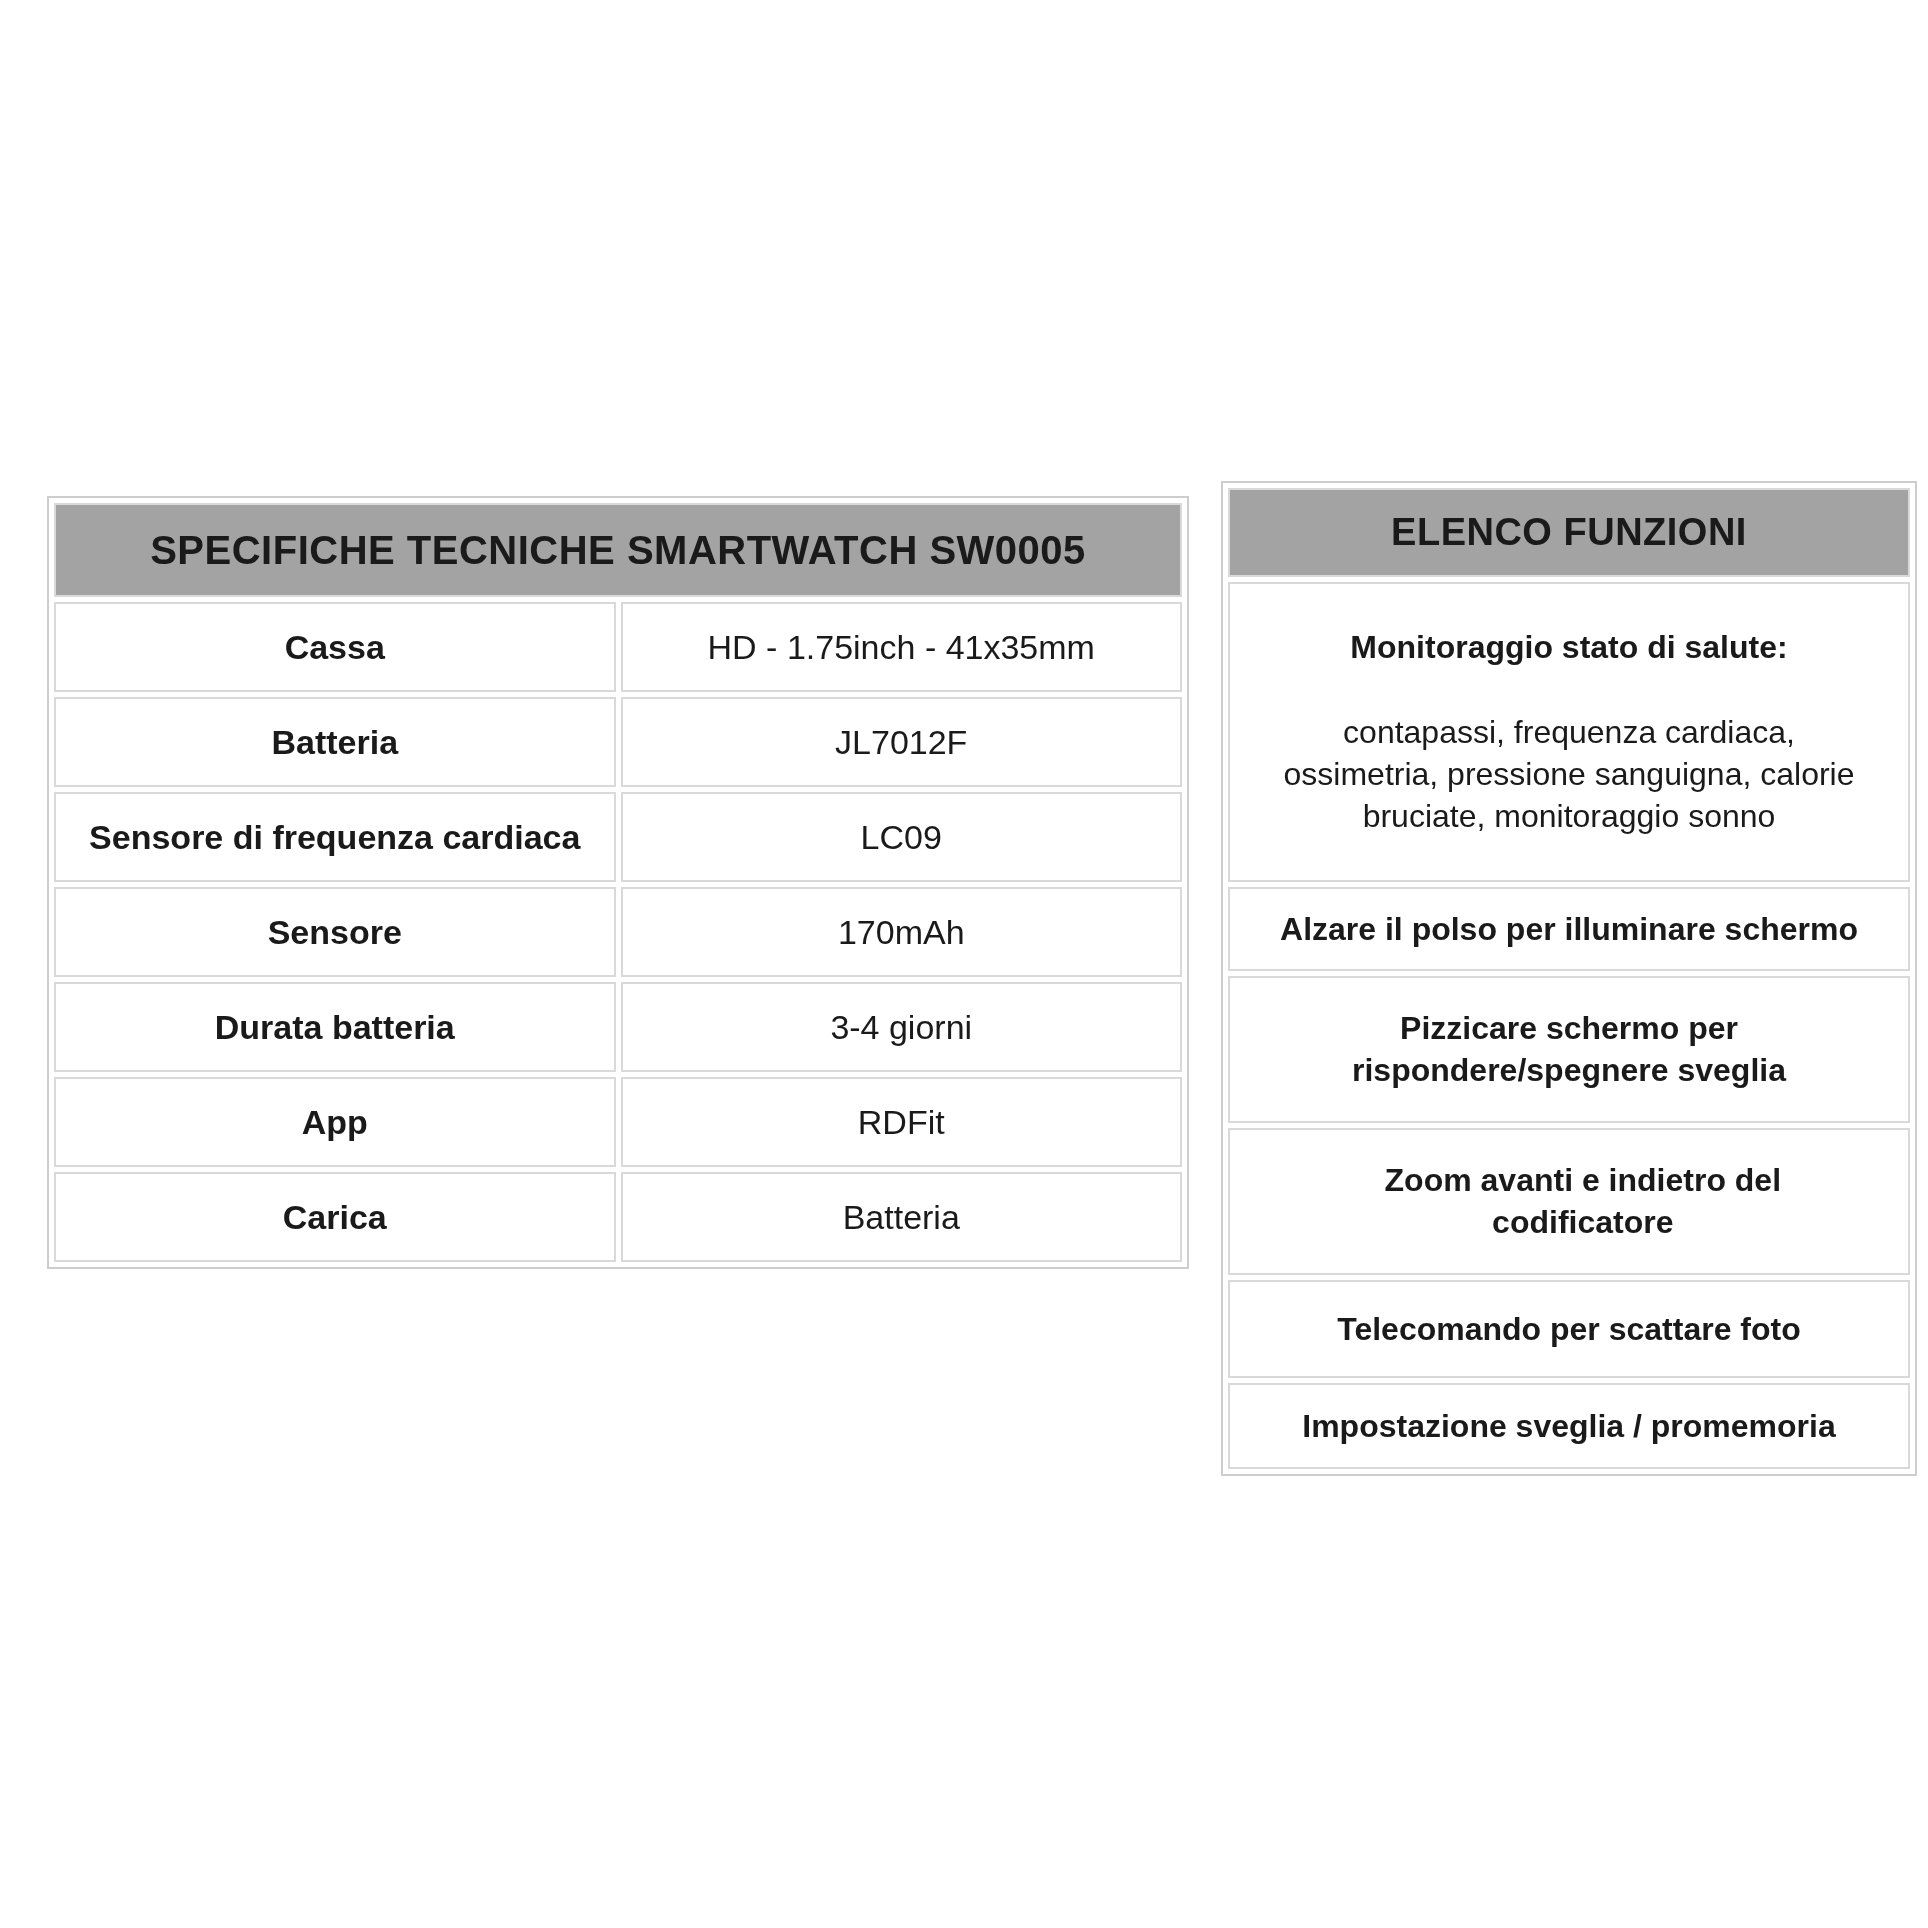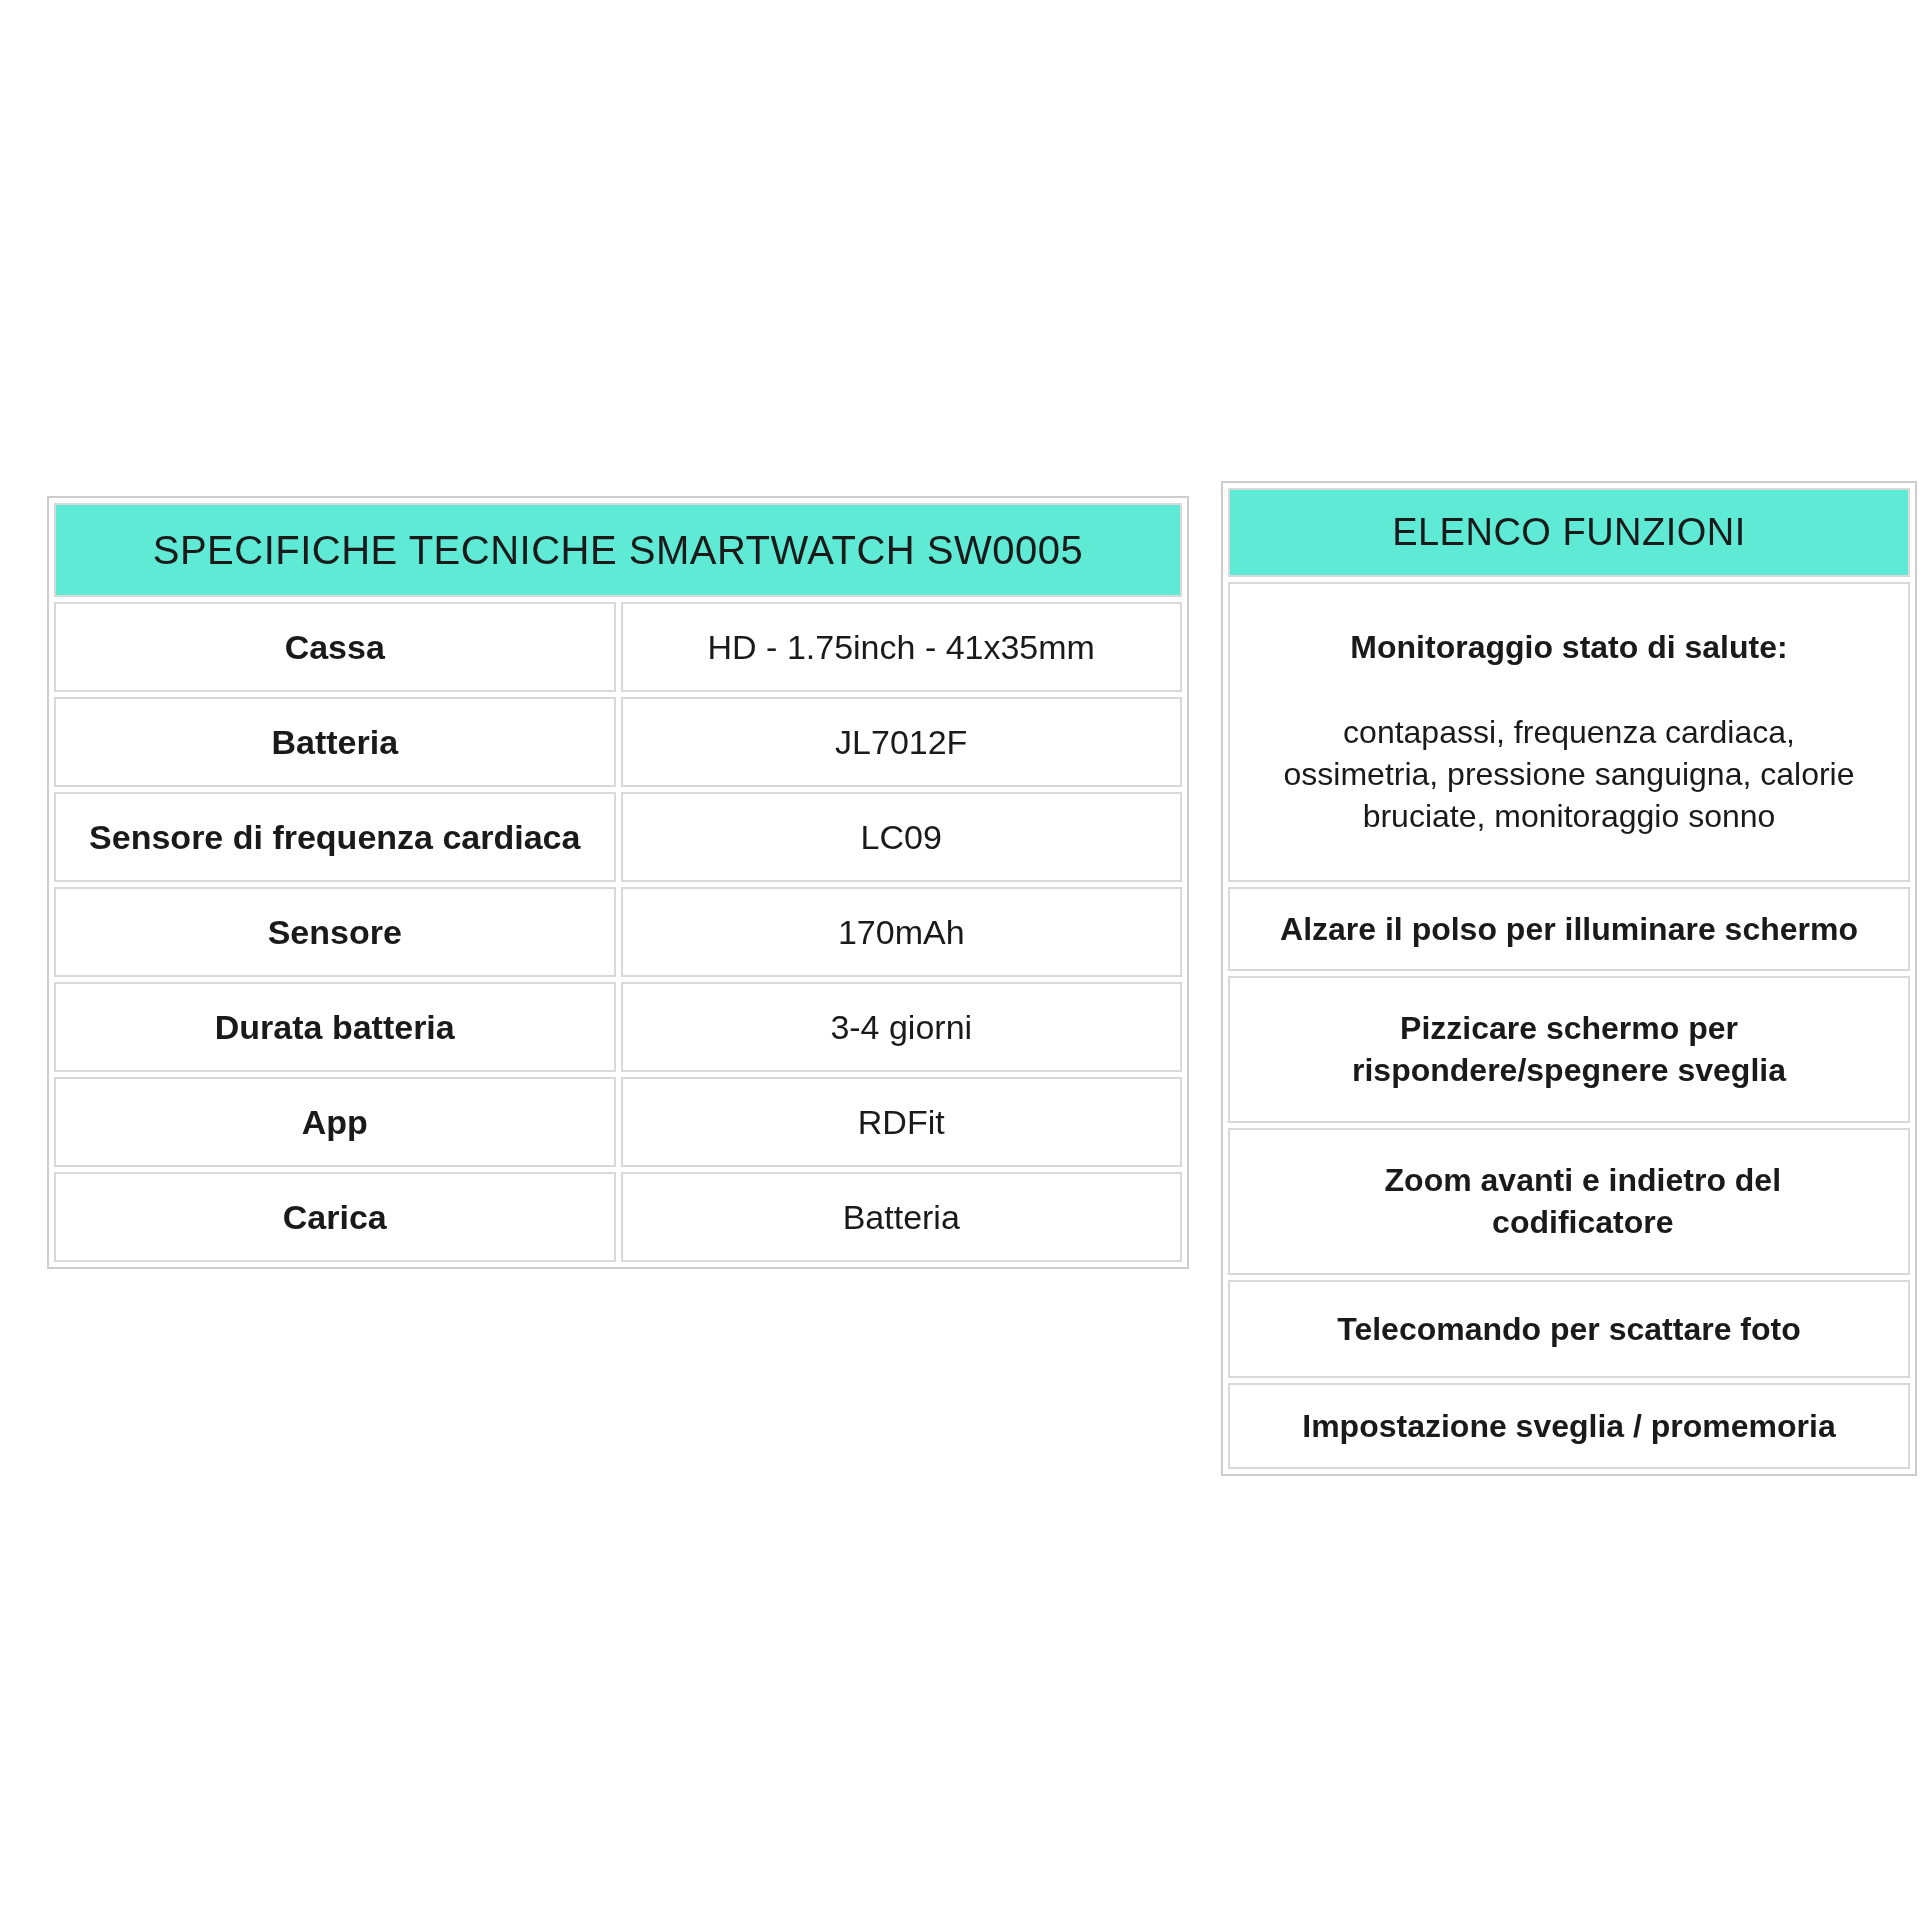--- a/index.html
+++ b/index.html
@@ -30,22 +30,22 @@
     table-layout: fixed;
   }
   th, td {
     box-sizing: border-box;
     border: 2.8px solid #d9d9d9;
     text-align: center;
     vertical-align: middle;
     overflow: hidden;
   }
   th.pinkhead {
-    background: #5eead4;
-    font-weight: normal;
+    background: #a3a3a3;
+    font-weight: bold;
     letter-spacing: 0.5px;
   }
 
   
   #spec-table th.pinkhead { height: 94px; font-size: 40px; }
   #spec-table td { height: 90px; width: 50%; font-size: 34px; }
   #spec-table td.lbl { font-weight: bold; }
   #spec-table td.val { font-weight: normal; }
 
   

